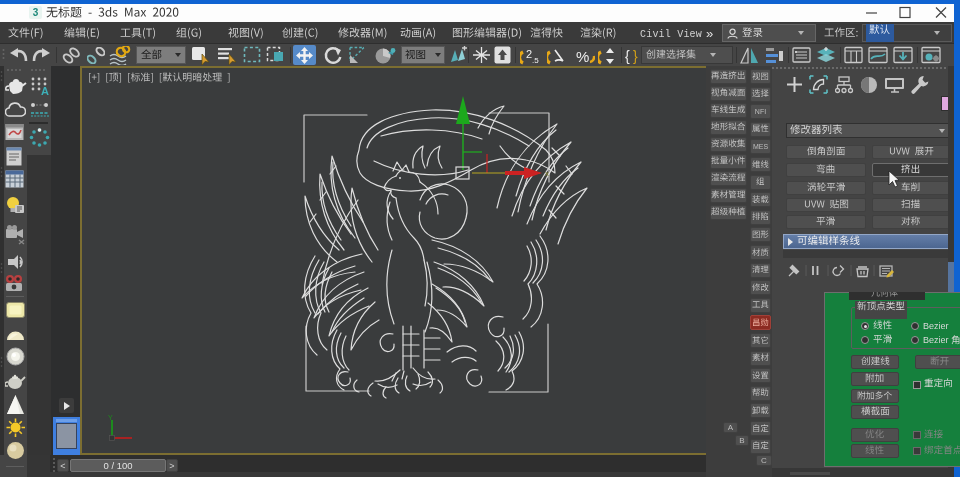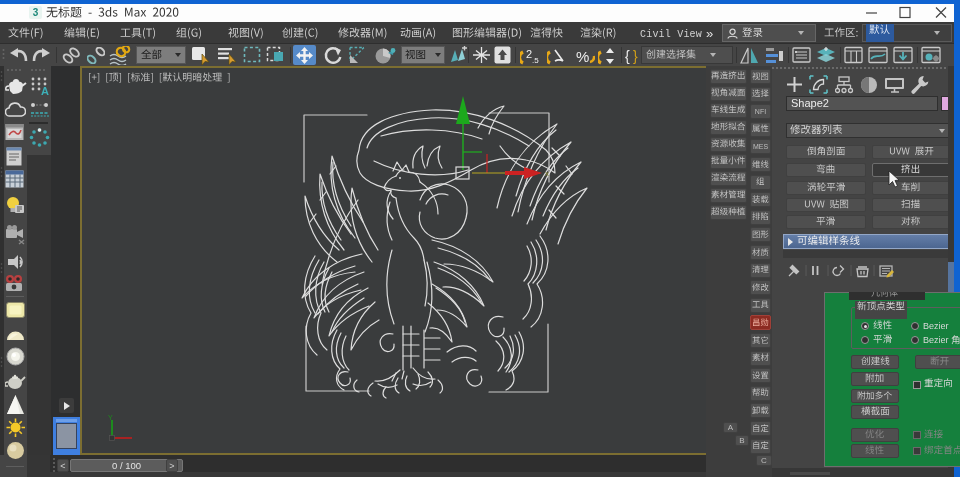--- a/index.html
+++ b/index.html
@@ -841,21 +841,20 @@
         <path d="M10,1 a8,8 0 0 0 0,16" fill="#777"></path>
       </svg>
  <svg class="ab" style="left:112px;top:10px" width="22" height="18">
         <rect x="1" y="2" width="19" height="11" rx="1" fill="#c4c4c4"></rect>
         <rect x="3" y="4" width="15" height="7" fill="#444"></rect>
         <path d="M7,16 h8 M10.5,13 v3" stroke="#c4c4c4" stroke-width="1.5"></path>
       </svg>
  <svg class="ab" style="left:138px;top:9px" width="20" height="19" fill="#c9c9c9">
         <path d="M13.5,1 a5.2,5.2 0 0 0 -4.5,7.8 L2,15.5 a1.9,1.9 0 0 0 2.7,2.7 L11.2,11 a5.2,5.2 0 0 0 7.2,-4.5 l-3.2,1.3 -2.7,-3 1.2,-3.2 Z"></path>
       </svg>
- <div class="ab" style="left:14px;top:30px;width:152px;height:15px;background:#535353;border:1px solid #2e2e2e;color:#ececec;font-size:11px;line-height:13px;padding-left:4px">Shape2</div>
  <div class="ab" style="left:169px;top:30px;width:12px;height:15px;background:#dfa8df;border:1px solid #2e2e2e"></div>
  <div class="ab" style="left:14px;top:57px;width:164px;height:15px;background:#525252;border:1px solid #303030;display:flex;align-items:center">
         <svg style="position:relative;display:inline-block;vertical-align:top;overflow:visible;margin-left:3px" width="53" height="13" fill="#d8d8d8">
           <path d="M698 386C644 334 543 287 454 260C468 248 486 230 496 215C591 247 694 299 755 362ZM794 287C726 216 594 159 467 130C482 116 497 95 506 80C641 117 774 179 850 263ZM887 179C798 76 614 12 413 -17C428 -33 444 -59 452 -77C664 -40 852 32 952 151ZM306 561V78H370V561ZM553 668H832C798 613 749 566 692 528C630 570 584 619 553 668ZM565 841C523 733 451 629 370 562C387 552 415 530 428 518C458 546 488 579 517 616C545 574 584 532 633 494C554 452 462 424 371 407C384 393 400 366 407 350C507 371 605 404 690 454C756 412 836 378 930 356C939 373 958 402 972 416C887 432 813 459 750 492C827 548 890 620 928 712L885 734L871 731H590C607 761 621 792 634 823ZM235 834C187 679 107 526 20 426C33 407 53 367 59 349C92 388 123 432 153 481V-80H224V614C255 678 282 747 304 815Z" transform="translate(0.0,9.24) scale(0.0105,-0.0105)"></path>
           <path d="M602 585H808C787 454 755 343 706 251C657 345 622 455 598 574ZM76 770V696H357V484H89V103C89 66 73 53 58 46C71 27 83 -10 88 -32C111 -13 148 6 439 117C436 134 431 166 430 188L165 93V410H429L424 404C440 392 470 363 482 350C508 385 532 425 553 469C581 362 616 264 662 181C602 97 522 32 416 -16C431 -32 453 -66 461 -84C563 -33 643 31 706 111C761 32 830 -32 915 -75C927 -55 950 -27 968 -12C879 29 808 94 751 177C817 286 859 420 886 585H952V655H626C643 710 658 768 670 827L596 840C565 676 510 517 431 413V770Z" transform="translate(10.5,9.24) scale(0.0105,-0.0105)"></path>
           <path d="M196 730H366V589H196ZM622 730H802V589H622ZM614 484C656 468 706 443 740 420H452C475 452 495 485 511 518L437 532V795H128V524H431C415 489 392 454 364 420H52V353H298C230 293 141 239 30 198C45 184 64 158 72 141L128 165V-80H198V-51H365V-74H437V229H246C305 267 355 309 396 353H582C624 307 679 264 739 229H555V-80H624V-51H802V-74H875V164L924 148C934 166 955 194 972 208C863 234 751 288 675 353H949V420H774L801 449C768 475 704 506 653 524ZM553 795V524H875V795ZM198 15V163H365V15ZM624 15V163H802V15Z" transform="translate(21.0,9.24) scale(0.0105,-0.0105)"></path>
           <path d="M642 724V164H716V724ZM848 835V17C848 1 842 -4 826 -4C810 -5 758 -5 703 -3C713 -24 725 -56 728 -76C805 -76 853 -74 882 -63C912 -51 924 -29 924 18V835ZM181 302C232 267 294 218 333 181C265 85 178 17 79 -22C95 -37 115 -66 124 -85C336 10 491 205 541 552L495 566L482 563H257C273 611 287 662 299 714H571V786H61V714H224C189 561 133 419 53 326C70 315 99 290 111 276C158 335 198 409 232 494H459C440 400 411 317 373 247C334 281 273 326 224 357Z" transform="translate(31.5,9.24) scale(0.0105,-0.0105)"></path>
           <path d="M252 -79C275 -64 312 -51 591 38C587 54 581 83 579 104L335 31V251C395 292 449 337 492 385C570 175 710 23 917 -46C928 -26 950 3 967 19C868 48 783 97 714 162C777 201 850 253 908 302L846 346C802 303 732 249 672 207C628 259 592 319 566 385H934V450H536V539H858V601H536V686H902V751H536V840H460V751H105V686H460V601H156V539H460V450H65V385H397C302 300 160 223 36 183C52 168 74 140 86 122C142 142 201 170 258 203V55C258 15 236 -2 219 -11C231 -27 247 -61 252 -79Z" transform="translate(42.0,9.24) scale(0.0105,-0.0105)"></path>
         </svg>
         <div class="ddown" style="position:absolute;right:4px"></div>
@@ -1070,16 +1069,16 @@
 
 <div class="ab" style="left:27px;top:455px;width:24px;height:22px;background:#353535"></div>
 <div class="ab" id="bbar" style="left:50px;top:455px;width:656px;height:22px;background:#2e2e2e">
  <svg class="ab" style="left:2px;top:2px" width="4" height="18" fill="#6a6a6a">
         <circle cx="2" cy="2" r="1"></circle>
         <circle cx="2" cy="6" r="1"></circle>
         <circle cx="2" cy="10" r="1"></circle>
         <circle cx="2" cy="14" r="1"></circle>
       </svg>
  <div class="ab tbtn" style="left:7px;top:4px;width:12px;height:13px;font-size:9px;color:#cfcfcf">&lt;</div>
- <div class="ab" style="left:20px;top:4px;width:113px;height:13px;background:#5c5c5c;border:1px solid #767676;border-radius:2px;color:#e2e2e2;font-size:9.5px;text-align:center;line-height:12px">0 / 100</div>
+ <div class="ab" style="left:20px;top:4px;width:96px;height:13px;background:#5c5c5c;border:1px solid #767676;border-radius:2px;color:#e2e2e2;font-size:9.5px;text-align:center;line-height:12px">0 / 100</div>
  <div class="ab tbtn" style="left:116px;top:4px;width:12px;height:13px;font-size:9px;color:#cfcfcf">&gt;</div>
  <div class="ab" style="left:0;top:17px;width:656px;height:5px;background:#383838"></div>
 </div>
 </div>
 </body></html>

